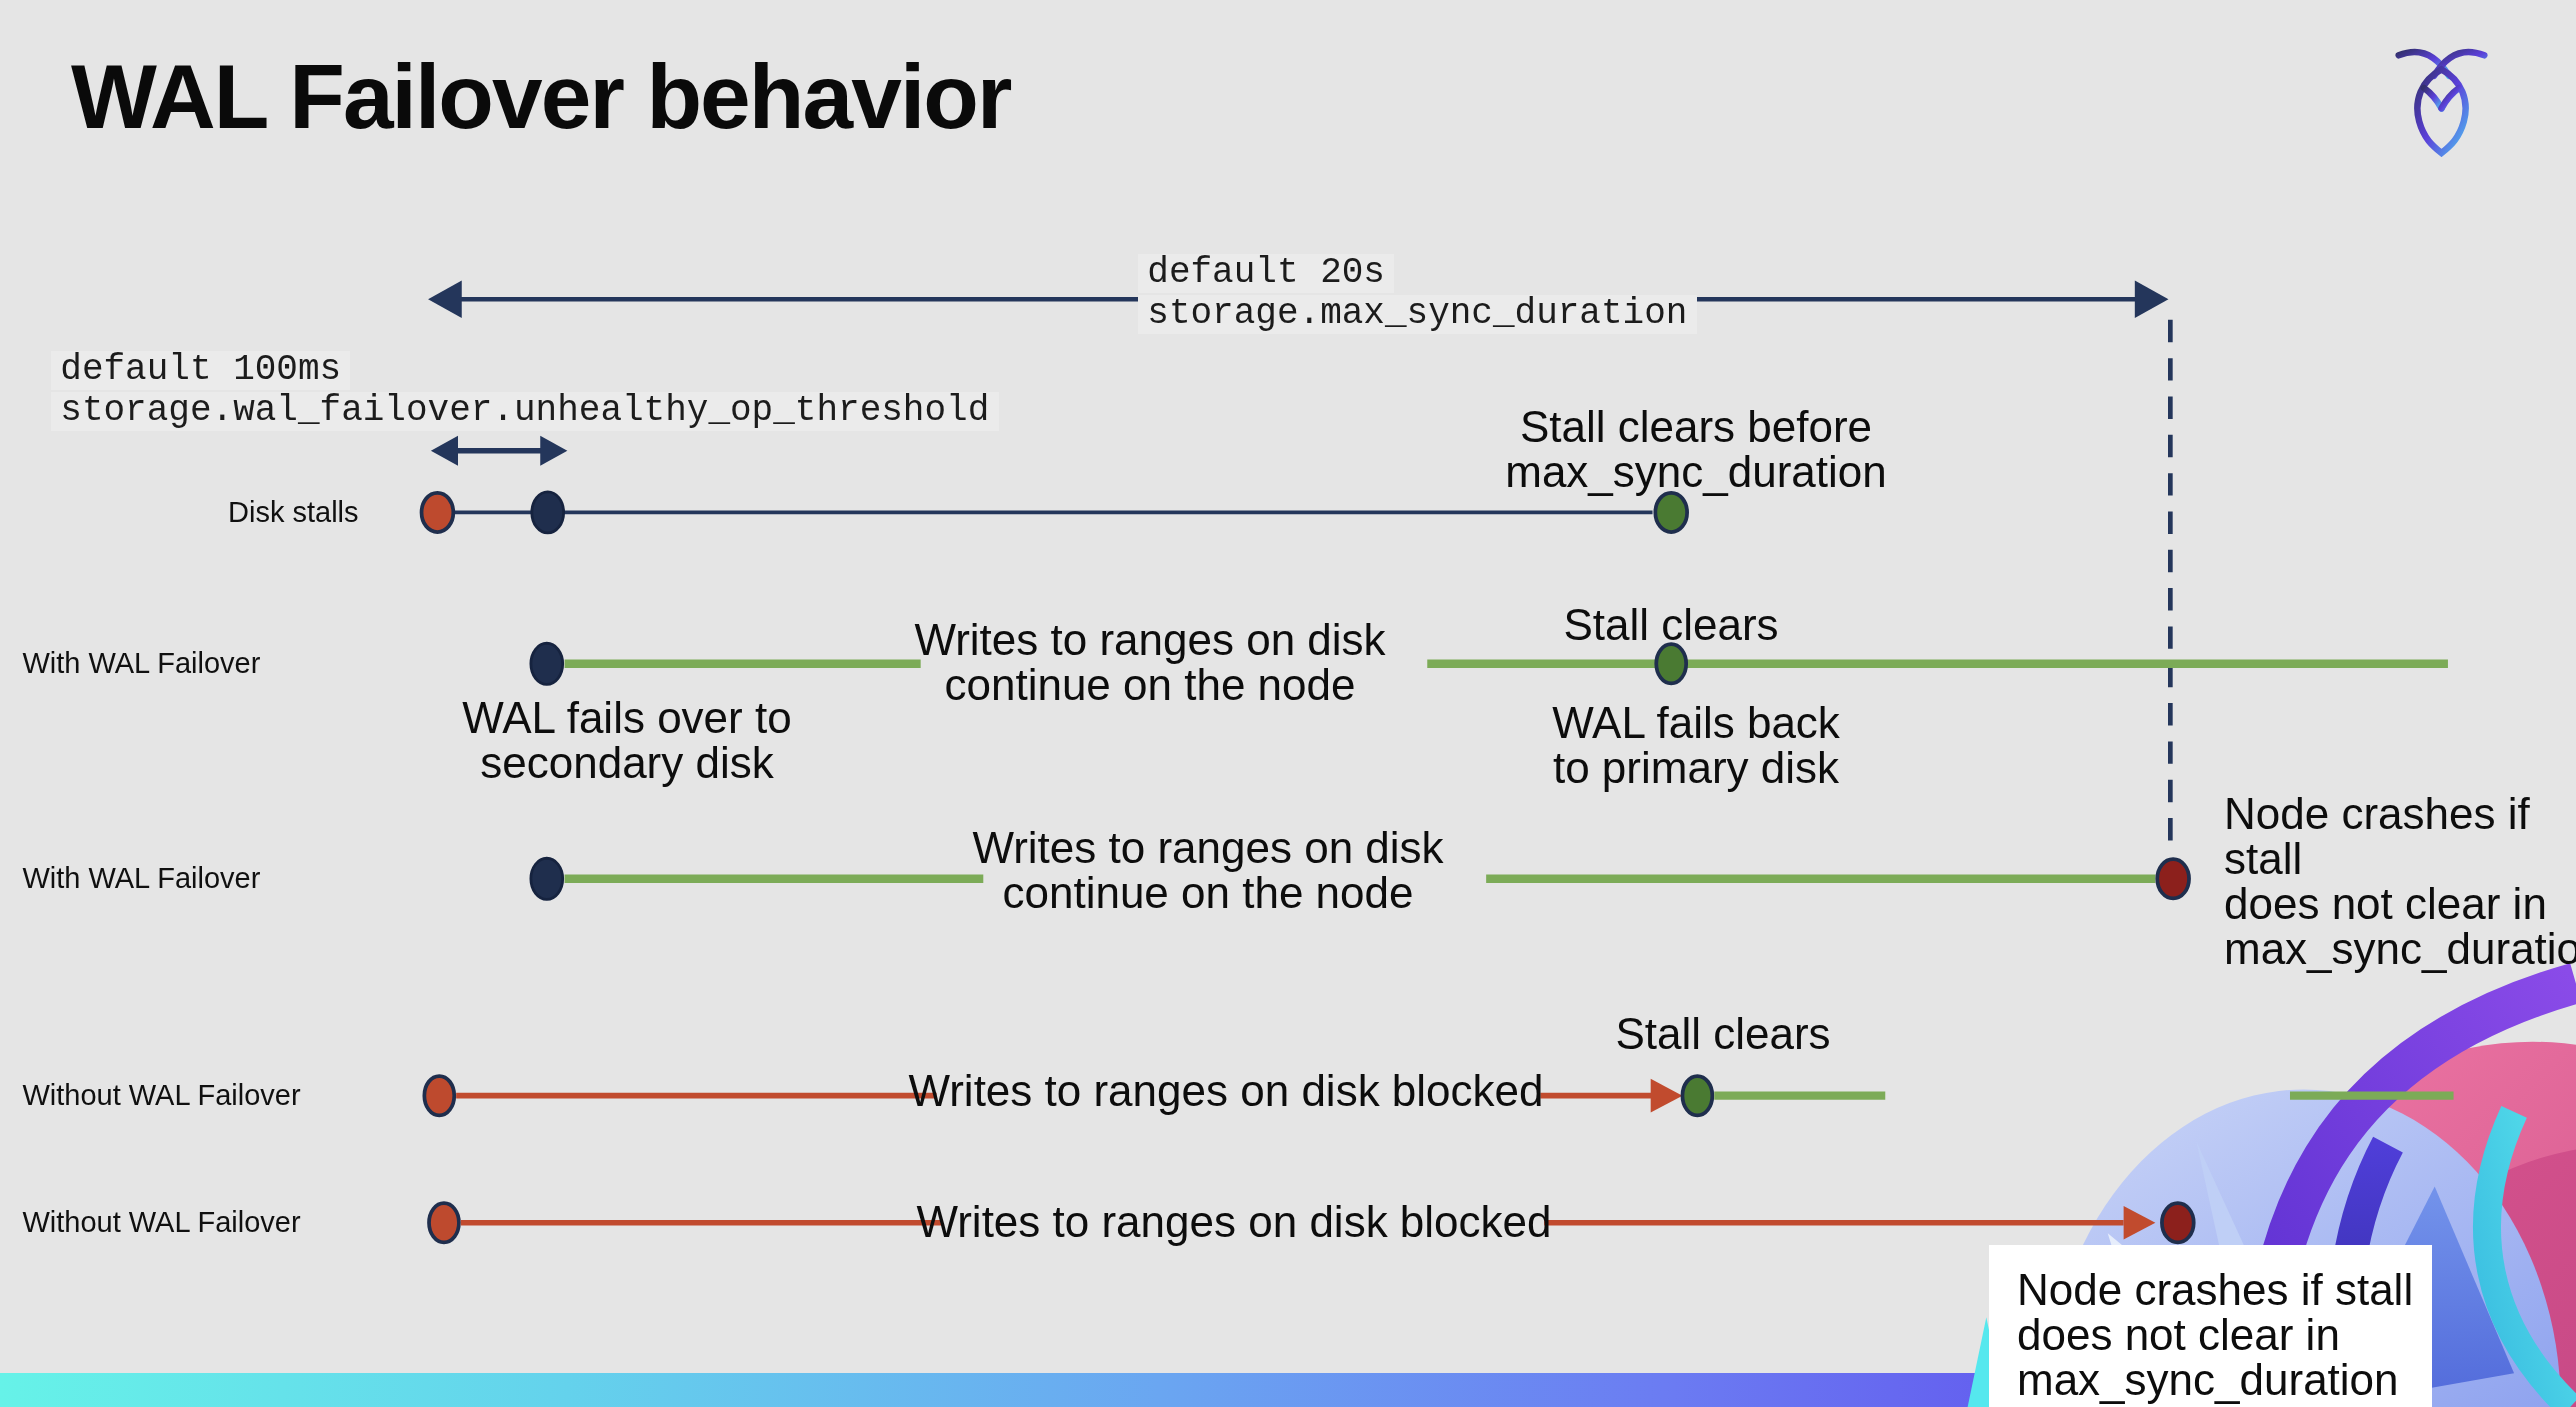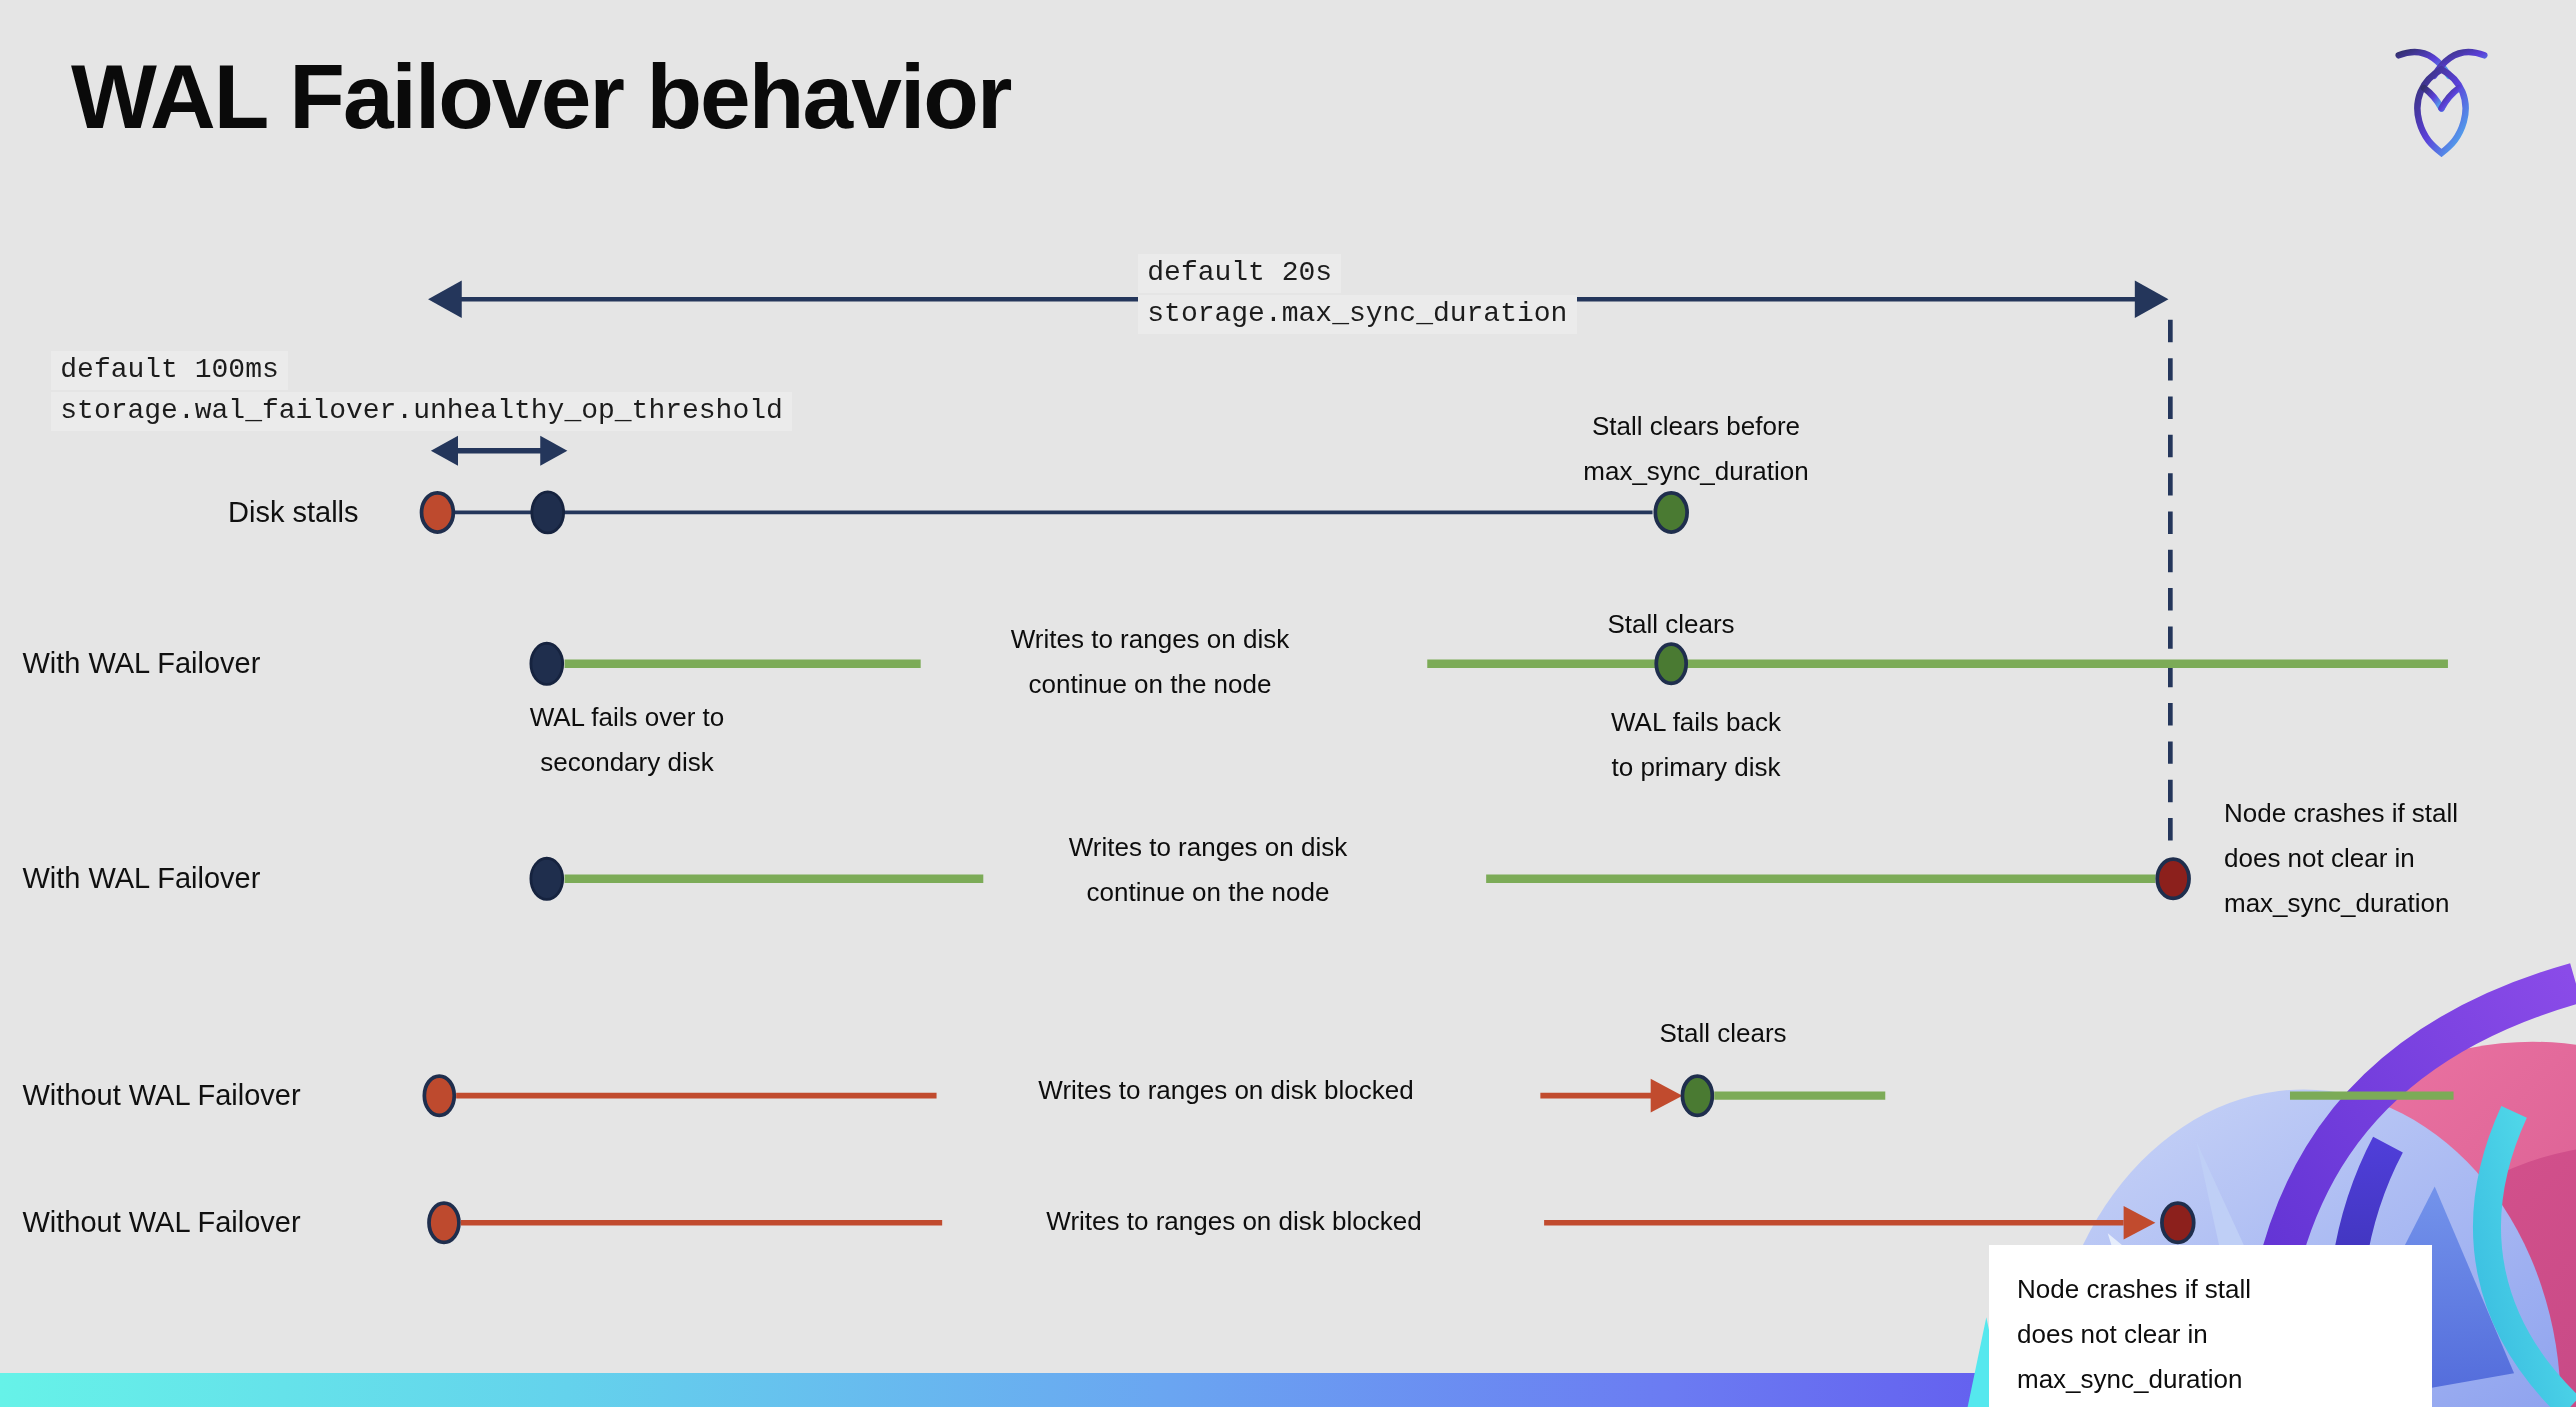--- a/index.html
+++ b/index.html
@@ -1,24 +1,24 @@
 <!DOCTYPE html>
 <html style="font-size:15px"><head>
 <meta charset="utf-8">
 <style>
   html,body{margin:0;padding:0;background:#fff;}
   #stage{position:relative;width:2576px;height:1408px;background:#e5e5e5;overflow:hidden;
          font-family:"Liberation Sans",sans-serif;color:#111;}
   .abs{position:absolute;}
   #title{left:71px;top:45px;font-size:91px;font-weight:700;letter-spacing:-1.9px;color:#0a0a0a;z-index:6;}
   .rowlabel{font-size:29px;color:#101010;z-index:6;white-space:nowrap;line-height:45px;}
-  .ann{font-size:26px;line-height:45px;color:#0d0d0d;white-space:pre-line;text-align:center;z-index:6;}
+  .ann{font-size:44px;line-height:45px;color:#0d0d0d;white-space:pre-line;text-align:center;z-index:6;}
   .ann.left{text-align:left;}
   .cx{transform:translateX(-50%);}
-  .code{z-index:6;font-family:"Liberation Mono","DejaVu Sans Mono",monospace;font-size:28px;color:#1c1c1c;line-height:28px;}
+  .code{z-index:6;font-family:"Liberation Mono","DejaVu Sans Mono",monospace;font-size:36px;color:#1c1c1c;line-height:28px;}
   .code span{display:inline-block;background:#EBEBEB;padding:4.7px 9.3px 6.5px 9.3px;margin-bottom:1.9px;}
   .code span{display:table;}
   #connectors{left:0;top:0;z-index:4;pointer-events:none;}
   #artwork{left:1916px;top:925px;z-index:2;pointer-events:none;}
   #bottom-bar{left:0;top:1373px;width:2576px;height:35px;z-index:1;
     background:linear-gradient(90deg,#66F2E8 0%,#64D2EC 22%,#6AA6F1 45%,#6B7BF2 65%,#6156EE 82%,#6E3BE4 100%);}
   #crash-box{left:1989px;top:1245px;width:443px;height:163px;background:#ffffff;z-index:3;}
   #logo{left:2395px;top:43px;z-index:6;}
 </style>
 </head>

